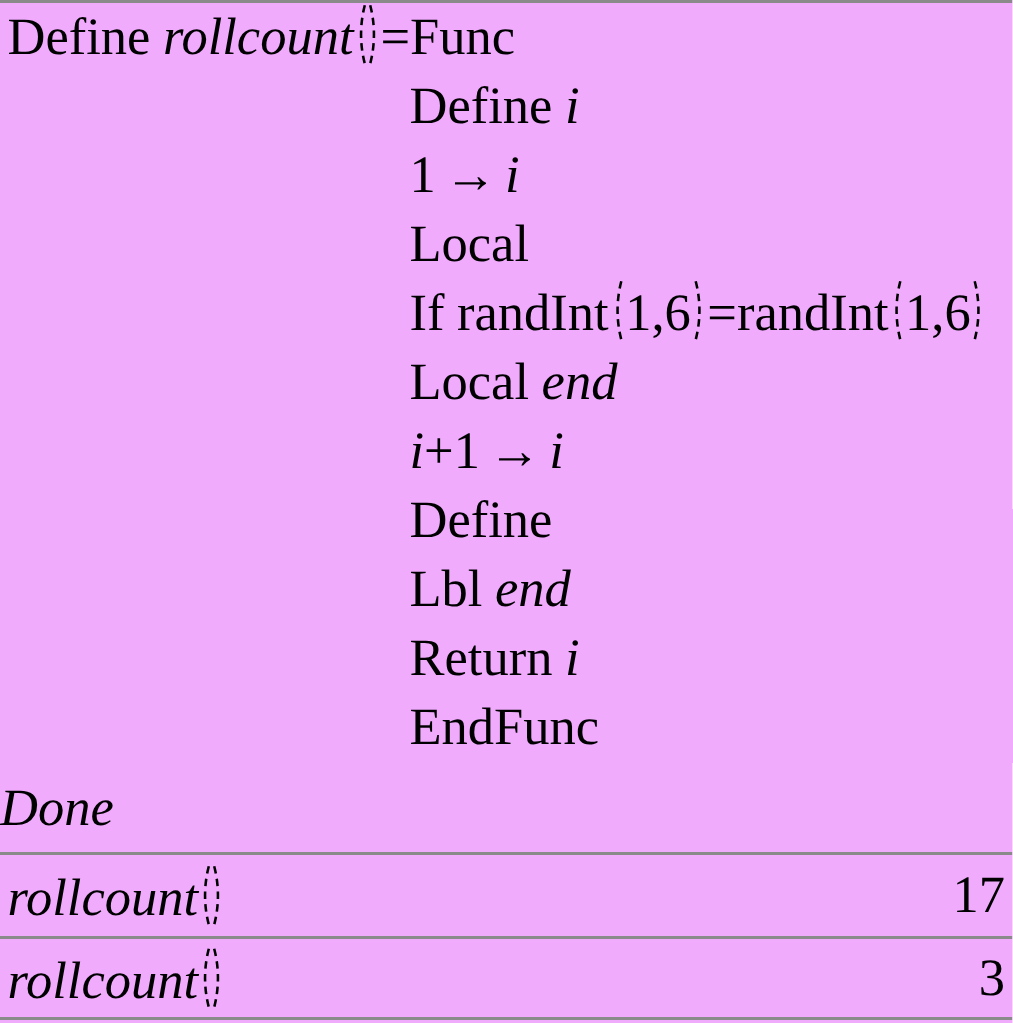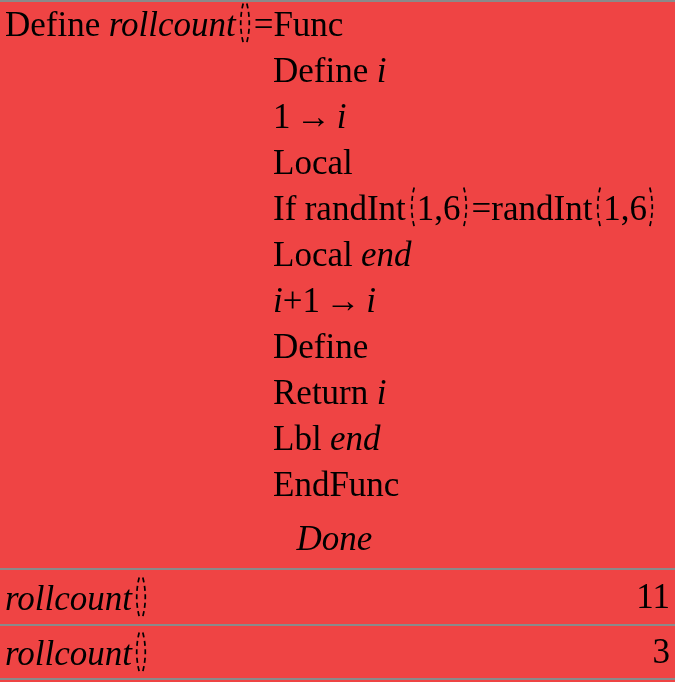--- a/index.html
+++ b/index.html
@@ -1,40 +1,40 @@
 <!DOCTYPE html>
 <html><head>
 <meta charset="utf-8">
 <style>
   * { margin: 0; padding: 0; box-sizing: border-box; }
   html, body { background: #ffffff; }
   .screen {
     position: relative;
     width: 675px;
     height: 682px;
-    background: #ef4444;
+    background: #f0abfc;
     color: #000000;
     font-family: "Liberation Serif", "DejaVu Serif", serif;
     font-size: 35px;
     overflow: hidden;
   }
   .rule { height: 2px; background: #8a8a8a; width: 100%; }
   .rule.after-done { margin-top: 6px; }
   .code-line {
     height: 46px;
     line-height: 46px;
     padding-left: 273px;
     white-space: nowrap;
   }
   .code-line.define-line { padding-left: 5px; }
   .done-line {
     height: 46px;
     line-height: 46px;
     margin-top: 8px;
-    text-align: center;
+    text-align: left;
     padding-right: 6px;
     font-style: italic;
   }
   .result-row {
     height: 54px;
     display: flex;
     justify-content: space-between;
     align-items: center;
     padding: 0 5px 0 5px;
     white-space: nowrap;
@@ -96,44 +96,44 @@
 
   <div class="code-line">
     <span class="it">i</span><span>+1</span><span class="arrow">→</span><span class="it">i</span>
   </div>
 
   <div class="code-line">
     <span>Define</span>
   </div>
 
   <div class="code-line">
-    <span class="mr">Return</span><span class="it">i</span>
+    <span class="mr">Lbl</span><span class="it">end</span>
   </div>
 
   <div class="code-line">
-    <span class="mr">Lbl</span><span class="it">end</span>
+    <span class="mr">Return</span><span class="it">i</span>
   </div>
 
   <div class="code-line">
     <span>EndFunc</span>
   </div>
 
   <div class="done-line">
     <span>Done</span>
   </div>
 
   <div class="rule after-done"></div>
 
   <div class="result-row">
     <span class="expr"><span class="it">rollcount</span><span class="pempty"><svg class="paren" viewBox="0 0 9 42">
             <path d="M7.2 1.5 Q2.2 21 7.2 40.5" fill="none" stroke="#000" stroke-width="1.7" stroke-dasharray="5 3.5"></path>
           </svg><svg class="paren" viewBox="0 0 9 42">
             <path d="M1.8 1.5 Q6.8 21 1.8 40.5" fill="none" stroke="#000" stroke-width="1.7" stroke-dasharray="5 3.5"></path>
           </svg></span></span>
-    <span class="value">11</span>
+    <span class="value">17</span>
   </div>
 
   <div class="rule"></div>
 
   <div class="result-row last">
     <span class="expr"><span class="it">rollcount</span><span class="pempty"><svg class="paren" viewBox="0 0 9 42">
             <path d="M7.2 1.5 Q2.2 21 7.2 40.5" fill="none" stroke="#000" stroke-width="1.7" stroke-dasharray="5 3.5"></path>
           </svg><svg class="paren" viewBox="0 0 9 42">
             <path d="M1.8 1.5 Q6.8 21 1.8 40.5" fill="none" stroke="#000" stroke-width="1.7" stroke-dasharray="5 3.5"></path>
           </svg></span></span>

